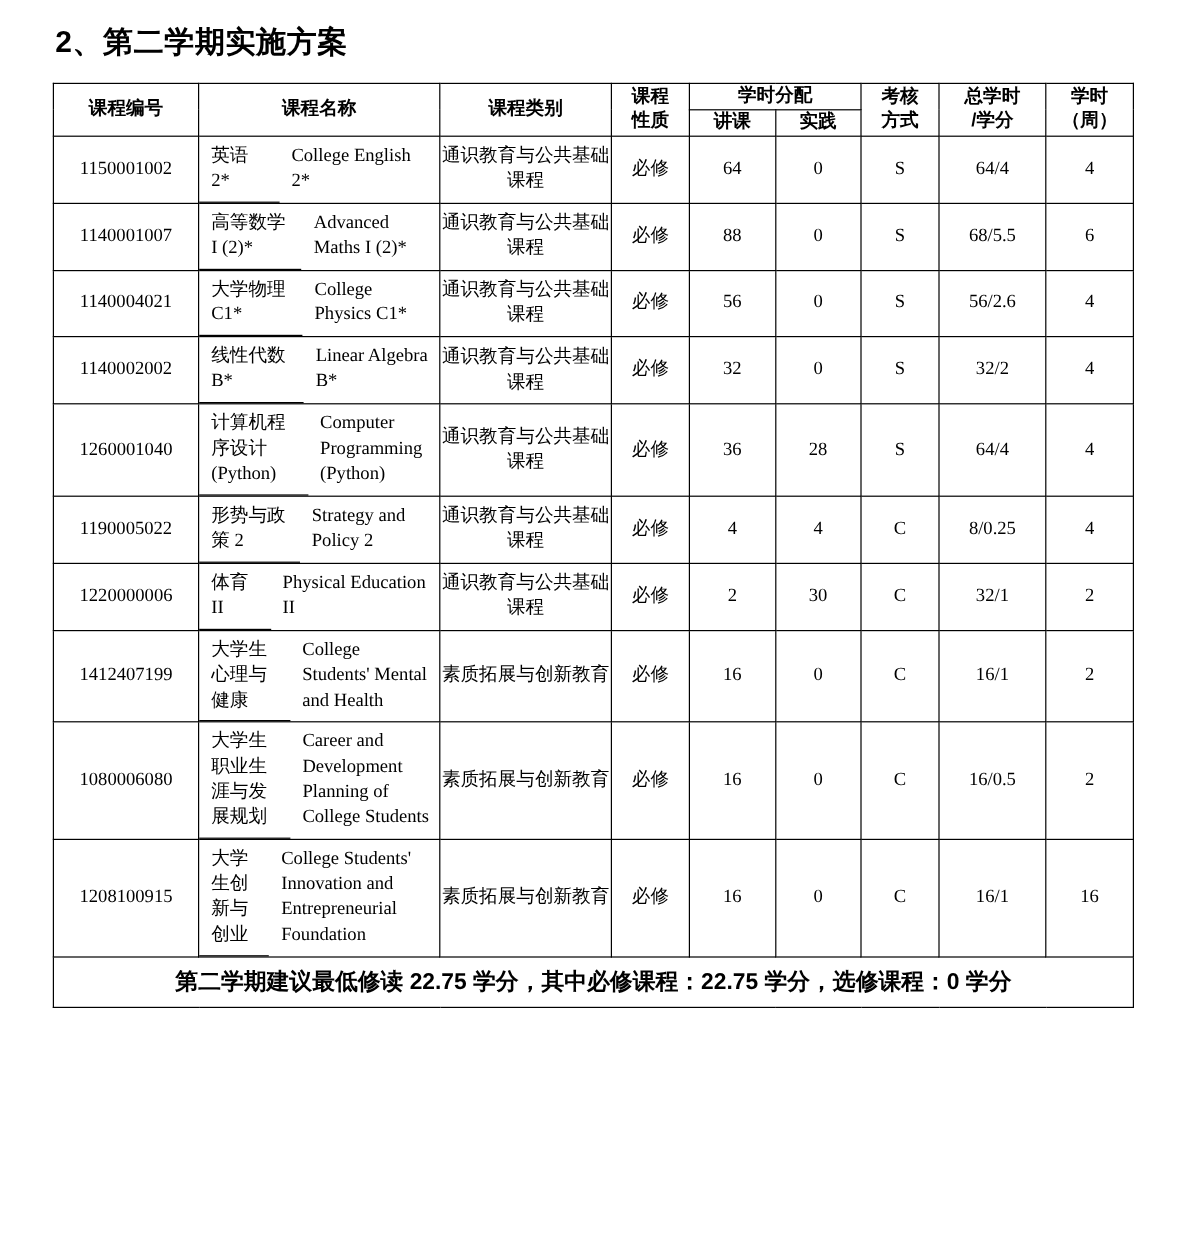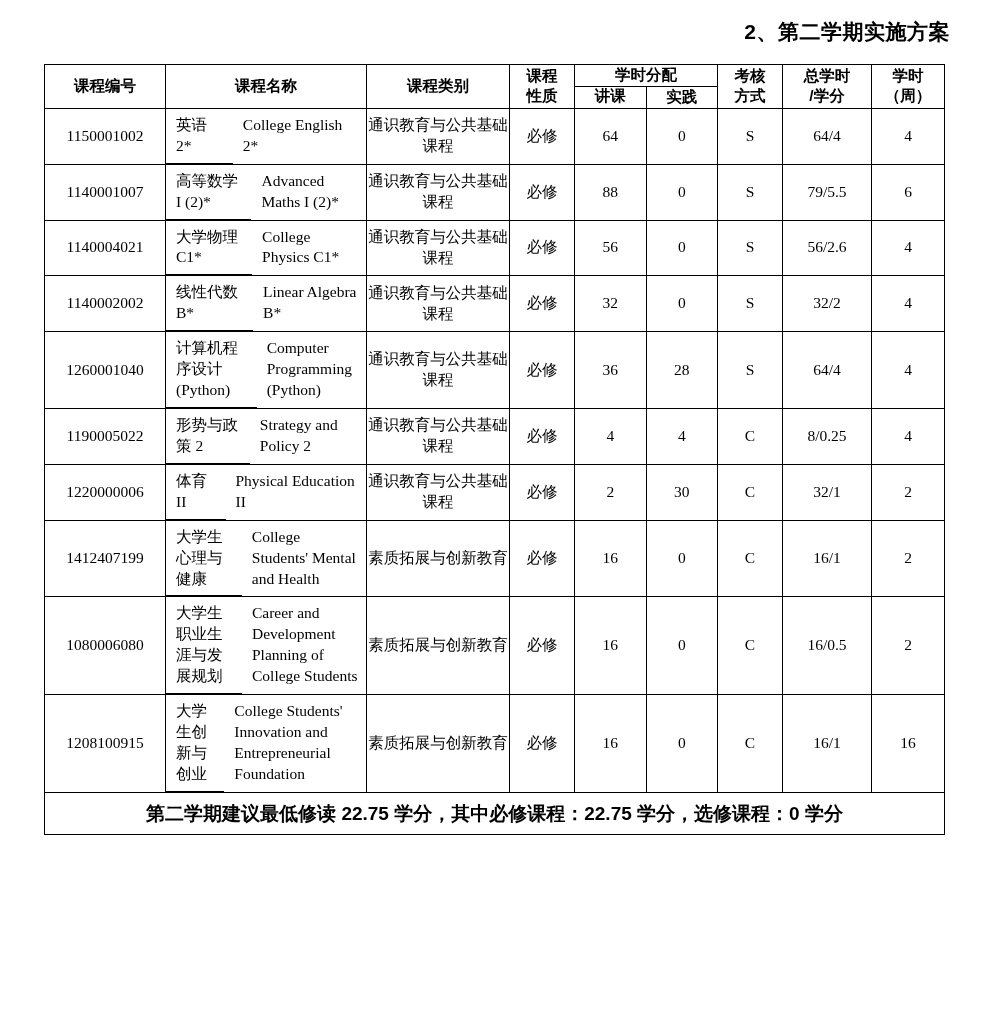--- a/index.html
+++ b/index.html
@@ -12,26 +12,25 @@
     min-height: 1035px;
     font-family: "Liberation Serif", "DejaVu Serif", serif;
     color: #000000;
   }
   .page {
     width: 994px;
     box-sizing: border-box;
     padding: 18px 44px 10px 44px;
   }
   .doc-title {
-    font-size: 21px;
+    font-size: 25px;
     font-weight: bold;
     letter-spacing: 0.5px;
     margin: 0 0 18px 2px;
     font-family: "Liberation Sans", "DejaVu Sans", sans-serif;
-    text-align: right;
   }
   table.course-table {
     border-collapse: collapse;
     width: 778px;
     table-layout: fixed;
   }
   table.course-table td, table.course-table th {
     border: 1px solid #000000;
     padding: 0;
     vertical-align: middle;
@@ -160,21 +159,21 @@
           <div class="name-inner">
             <div class="name-cn">高等数学 I (2)*</div>
             <div class="name-en">Advanced Maths I (2)*</div>
           </div>
         </td>
         <td class="category-cell">通识教育与公共基础课程</td>
         <td class="nature-cell">必修</td>
         <td class="num-cell">88</td>
         <td class="num-cell">0</td>
         <td class="exam-cell">S</td>
-        <td class="total-cell">79/5.5</td>
+        <td class="total-cell">68/5.5</td>
         <td class="week-cell">6</td>
       </tr>
 
       <tr>
         <td class="code-cell">1140004021</td>
         <td class="name-cell">
           <div class="name-inner">
             <div class="name-cn">大学物理 C1*</div>
             <div class="name-en">College Physics C1*</div>
           </div>

